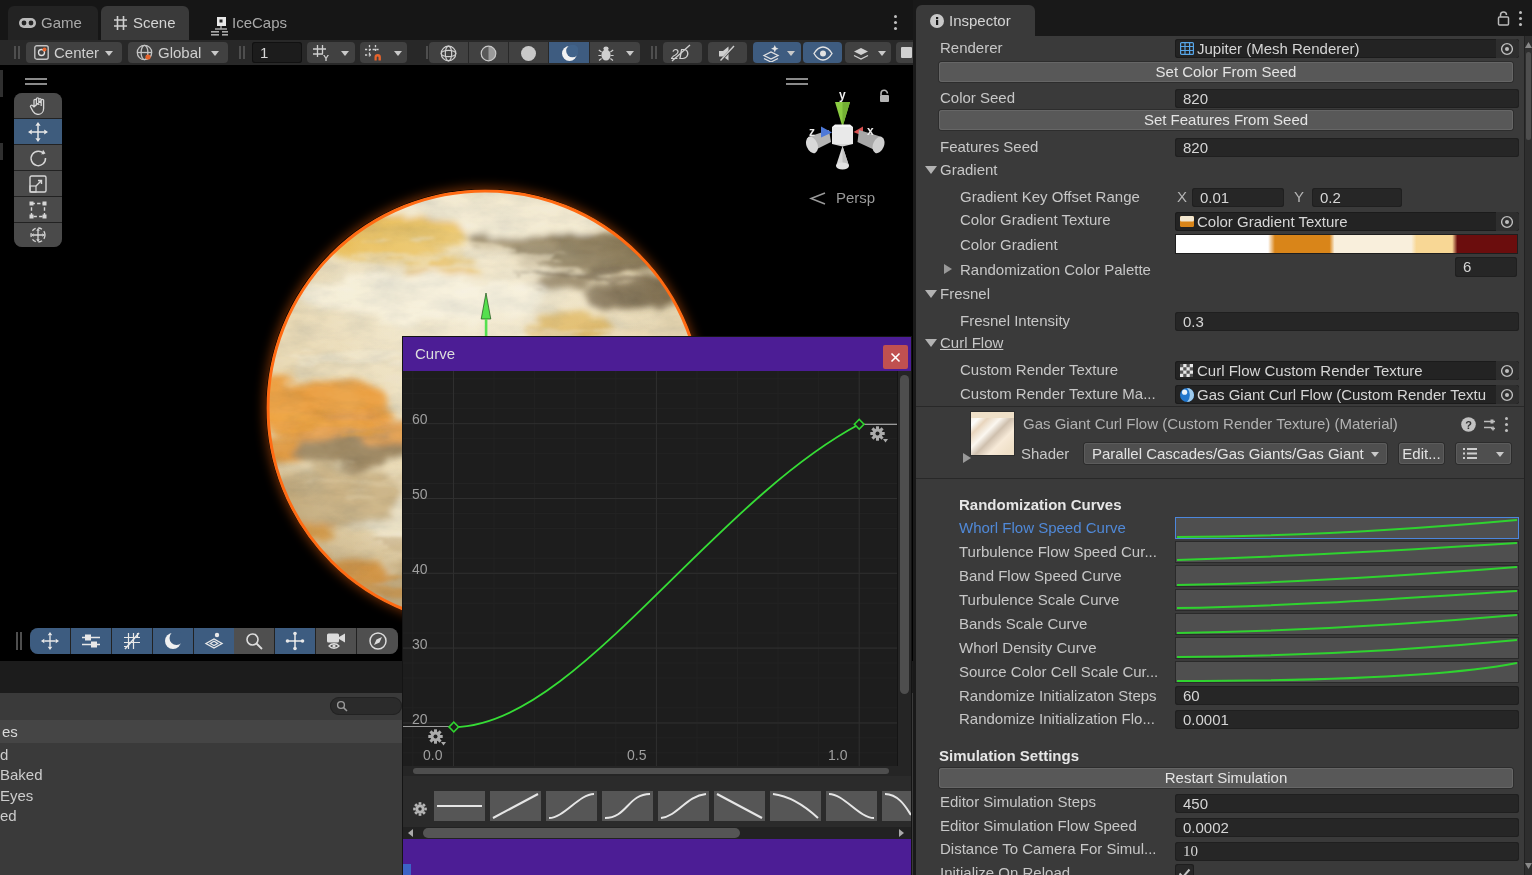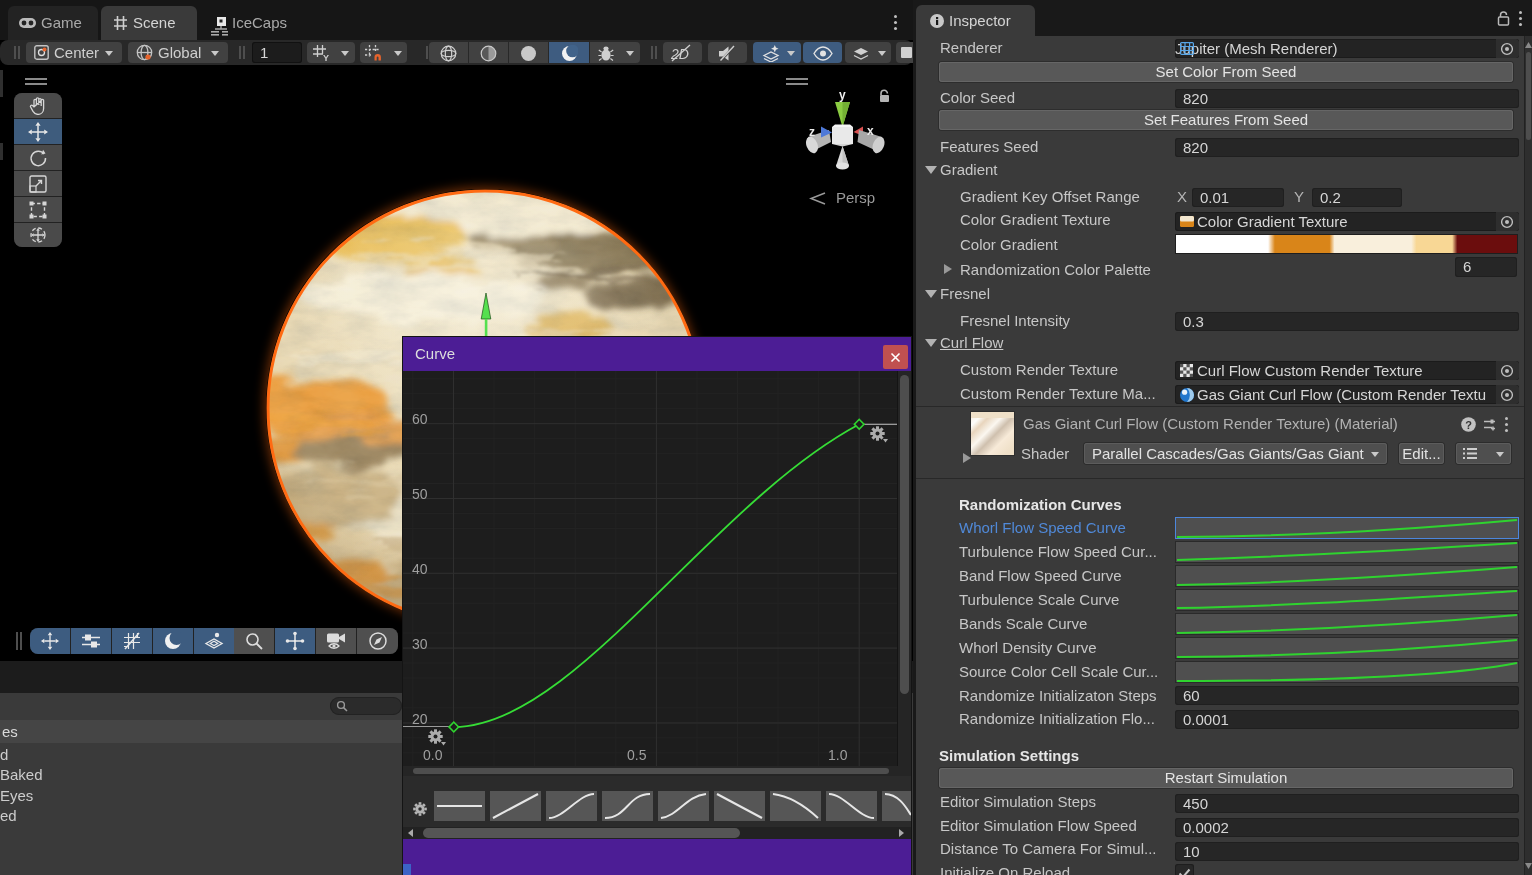--- a/index.html
+++ b/index.html
@@ -39,21 +39,21 @@
 
   <div class="tabbar">
     <div class="tab" style="left:8px;width:90px;background:#232323;">
       <svg class="abs" style="left:11px;top:11px" width="17" height="12" viewBox="0 0 17 12">
             <rect x="0" y="1" width="17" height="10" rx="5" fill="#bbb"></rect>
             <circle cx="5" cy="6" r="2.4" fill="#232323"></circle>
             <circle cx="12" cy="6" r="2.4" fill="#232323"></circle>
           </svg>
       <span style="margin-left:33px">Game</span>
     </div>
-    <div class="tab active" style="left:101px;width:96px;">
+    <div class="tab active" style="left:101px;width:88px;">
       <svg class="abs" style="left:13px;top:10px" width="13" height="14" viewBox="0 0 13 14">
             <g stroke="#cfcfcf" stroke-width="1.6" fill="none">
               <path d="M3.5 0v14M9.5 0v14M0 4h13M0 10h13"></path>
             </g>
           </svg>
       <span style="margin-left:32px">Scene</span>
     </div>
     <div class="tab" style="left:197px;width:105px;">
       <svg class="abs" style="left:13px;top:11px" width="18" height="20" viewBox="0 0 18 20">
             <rect x="7" y="0" width="9" height="9" fill="#e8e8e8"></rect>
@@ -64,21 +64,21 @@
               <rect x="1" y="17" width="8" height="1.6"></rect>
               <rect x="12" y="14" width="8" height="1.6"></rect>
               <rect x="12" y="17" width="8" height="1.6"></rect>
             </g>
           </svg>
       <span style="margin-left:35px">IceCaps</span>
     </div>
     <div class="dots3" style="left:894px;top:15px;"></div>
   </div>
 
-  <div class="abs" id="topbar" style="left:0;top:40px;width:913px;height:25px;background:#282828;border-radius:8px;">
+  <div class="abs" id="topbar" style="left:0;top:40px;width:913px;height:25px;background:#282828;">
     <div class="vhandle" style="left:14px;"></div>
     <div class="tbtn" style="left:26px;width:96px;">
       <svg class="abs" style="left:8px;top:3px" width="15" height="15" viewBox="0 0 15 15">
             <rect x="0.8" y="0.8" width="13.4" height="13.4" rx="2" fill="none" stroke="#c4c4c4" stroke-width="1.4"></rect>
             <circle cx="7.5" cy="7.5" r="3" fill="none" stroke="#e0e0e0" stroke-width="1.3"></circle>
             <circle cx="10.5" cy="4.5" r="2" fill="#e8642c"></circle>
           </svg>
       <span style="margin-left:28px">Center</span><div class="caret" style="right:9px;"></div>
     </div>
     <div class="tbtn" style="left:128px;width:100px;">
@@ -486,21 +486,21 @@
     <div class="dots3" style="left:603px;top:11px;"></div>
   </div>
   <div class="lbl" style="left:24px;top:38px;">Renderer</div>
   <div class="ofld" style="left:259px;top:39px;width:344px;">
     <svg class="abs" style="left:5px;top:3px" width="14" height="13" viewBox="0 0 14 13">
           <g stroke="#58a6e8" stroke-width="1.2" fill="none">
             <rect x="0.6" y="0.6" width="12.8" height="11.8" rx="1"></rect>
             <path d="M0.6 4.5h12.8M0.6 8.5h12.8M5 0.6v11.8M9.6 0.6v11.8"></path>
           </g>
         </svg>
-    <span style="">Jupiter (Mesh Renderer)</span>
+    <span style="margin-left:22px">Jupiter (Mesh Renderer)</span>
     <div class="pick">
           <svg width="14" height="14" viewBox="0 0 14 14">
             <circle cx="7" cy="7" r="5.4" fill="none" stroke="#bdbdbd" stroke-width="1.4"></circle>
             <circle cx="7" cy="7" r="2" fill="#bdbdbd"></circle>
           </svg>
         </div>
   </div>
   <div class="btn" style="left:23px;top:62px;width:574px;">Set Color From Seed</div>
   <div class="lbl" style="left:24px;top:88px;">Color Seed</div>
   <div class="fld" style="left:259px;top:89px;width:336px;">820</div>
@@ -646,21 +646,21 @@
   <div class="fld" style="left:259px;top:686px;width:336px;">60</div>
   <div class="lbl" style="left:43px;top:709px;">Randomize Initialization Flo...</div>
   <div class="fld" style="left:259px;top:710px;width:336px;">0.0001</div>
   <div class="hdr" style="left:23px;top:746px;">Simulation Settings</div>
   <div class="btn" style="left:23px;top:768px;width:574px;">Restart Simulation</div>
   <div class="lbl" style="left:24px;top:792px;">Editor Simulation Steps</div>
   <div class="fld" style="left:259px;top:794px;width:336px;">450</div>
   <div class="lbl" style="left:24px;top:816px;">Editor Simulation Flow Speed</div>
   <div class="fld" style="left:259px;top:818px;width:336px;">0.0002</div>
   <div class="lbl" style="left:24px;top:839px;">Distance To Camera For Simul...</div>
-  <div class="fld" style="left:259px;top:842px;width:336px;">10</div>
+  <div class="fld" style="left:259px;top:842px;width:336px;font-family:Liberation Serif, serif;">10</div>
   <div class="lbl" style="left:24px;top:863px;">Initialize On Reload</div>
   <div class="abs" style="left:259px;top:864px;width:19px;height:19px;background:#282828;border-radius:3px;box-shadow:inset 0 0 0 1px #1e1e1e;">
     <svg class="abs" style="left:3px;top:4px" width="13" height="11" viewBox="0 0 13 11">
           <path d="M1.5 5.5 5 9 11.5 1.5" fill="none" stroke="#c4c4c4" stroke-width="2"></path>
         </svg>
   </div>
   <div class="abs" style="left:608px;top:36px;width:8px;height:839px;background:#2e2e2e;border-left:1px solid #222;box-sizing:border-box;">
     <svg class="abs" style="left:0px;top:6px" width="7" height="6" viewBox="0 0 7 6">
           <path d="M3.5 0 7 6H0z" fill="#8a8a8a"></path>
         </svg>

